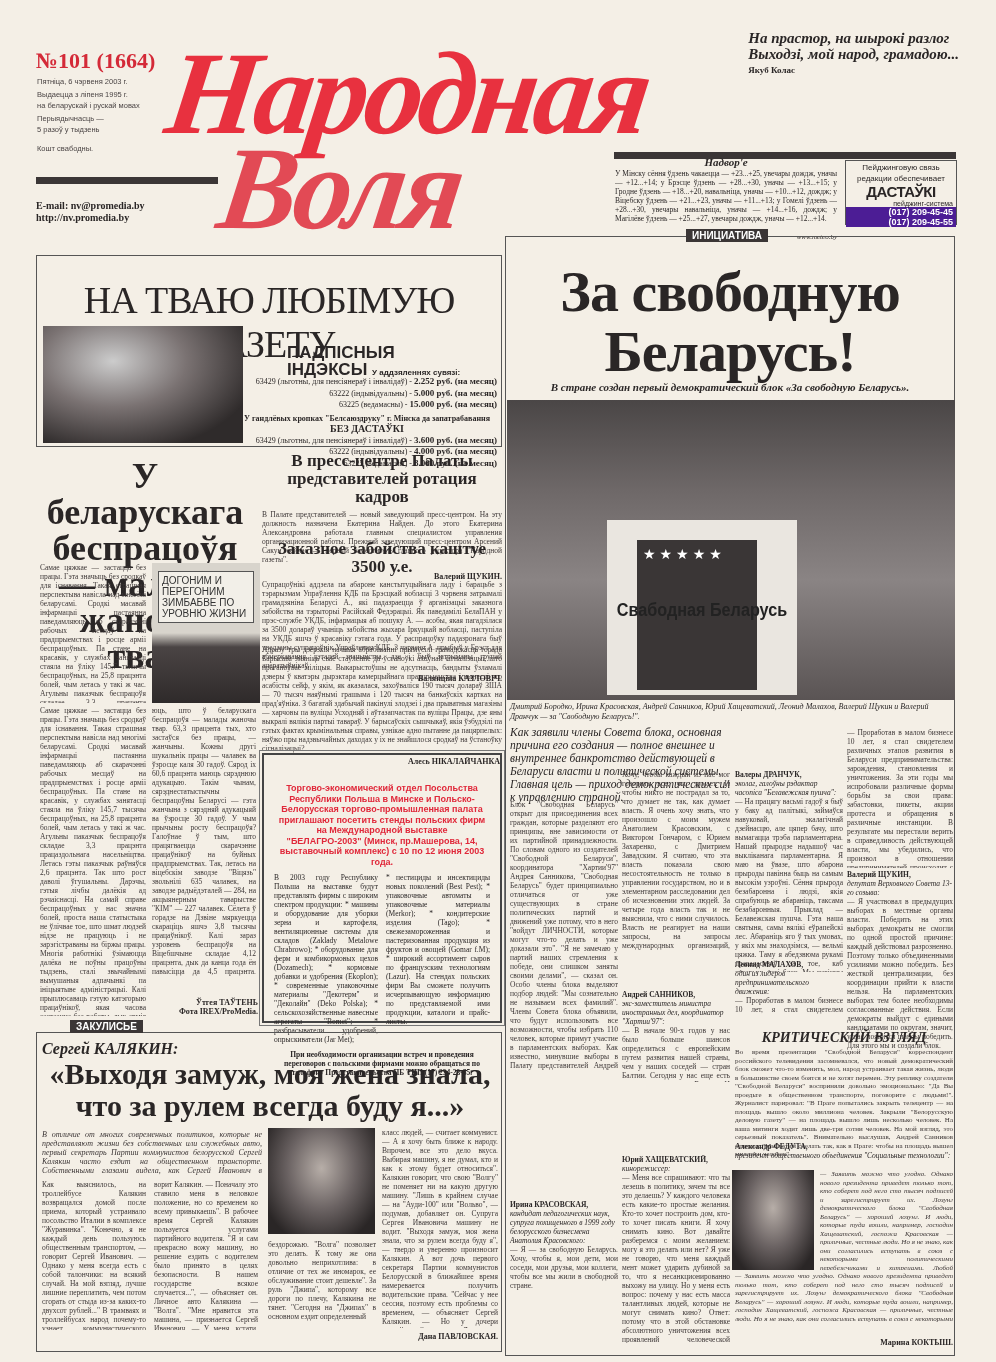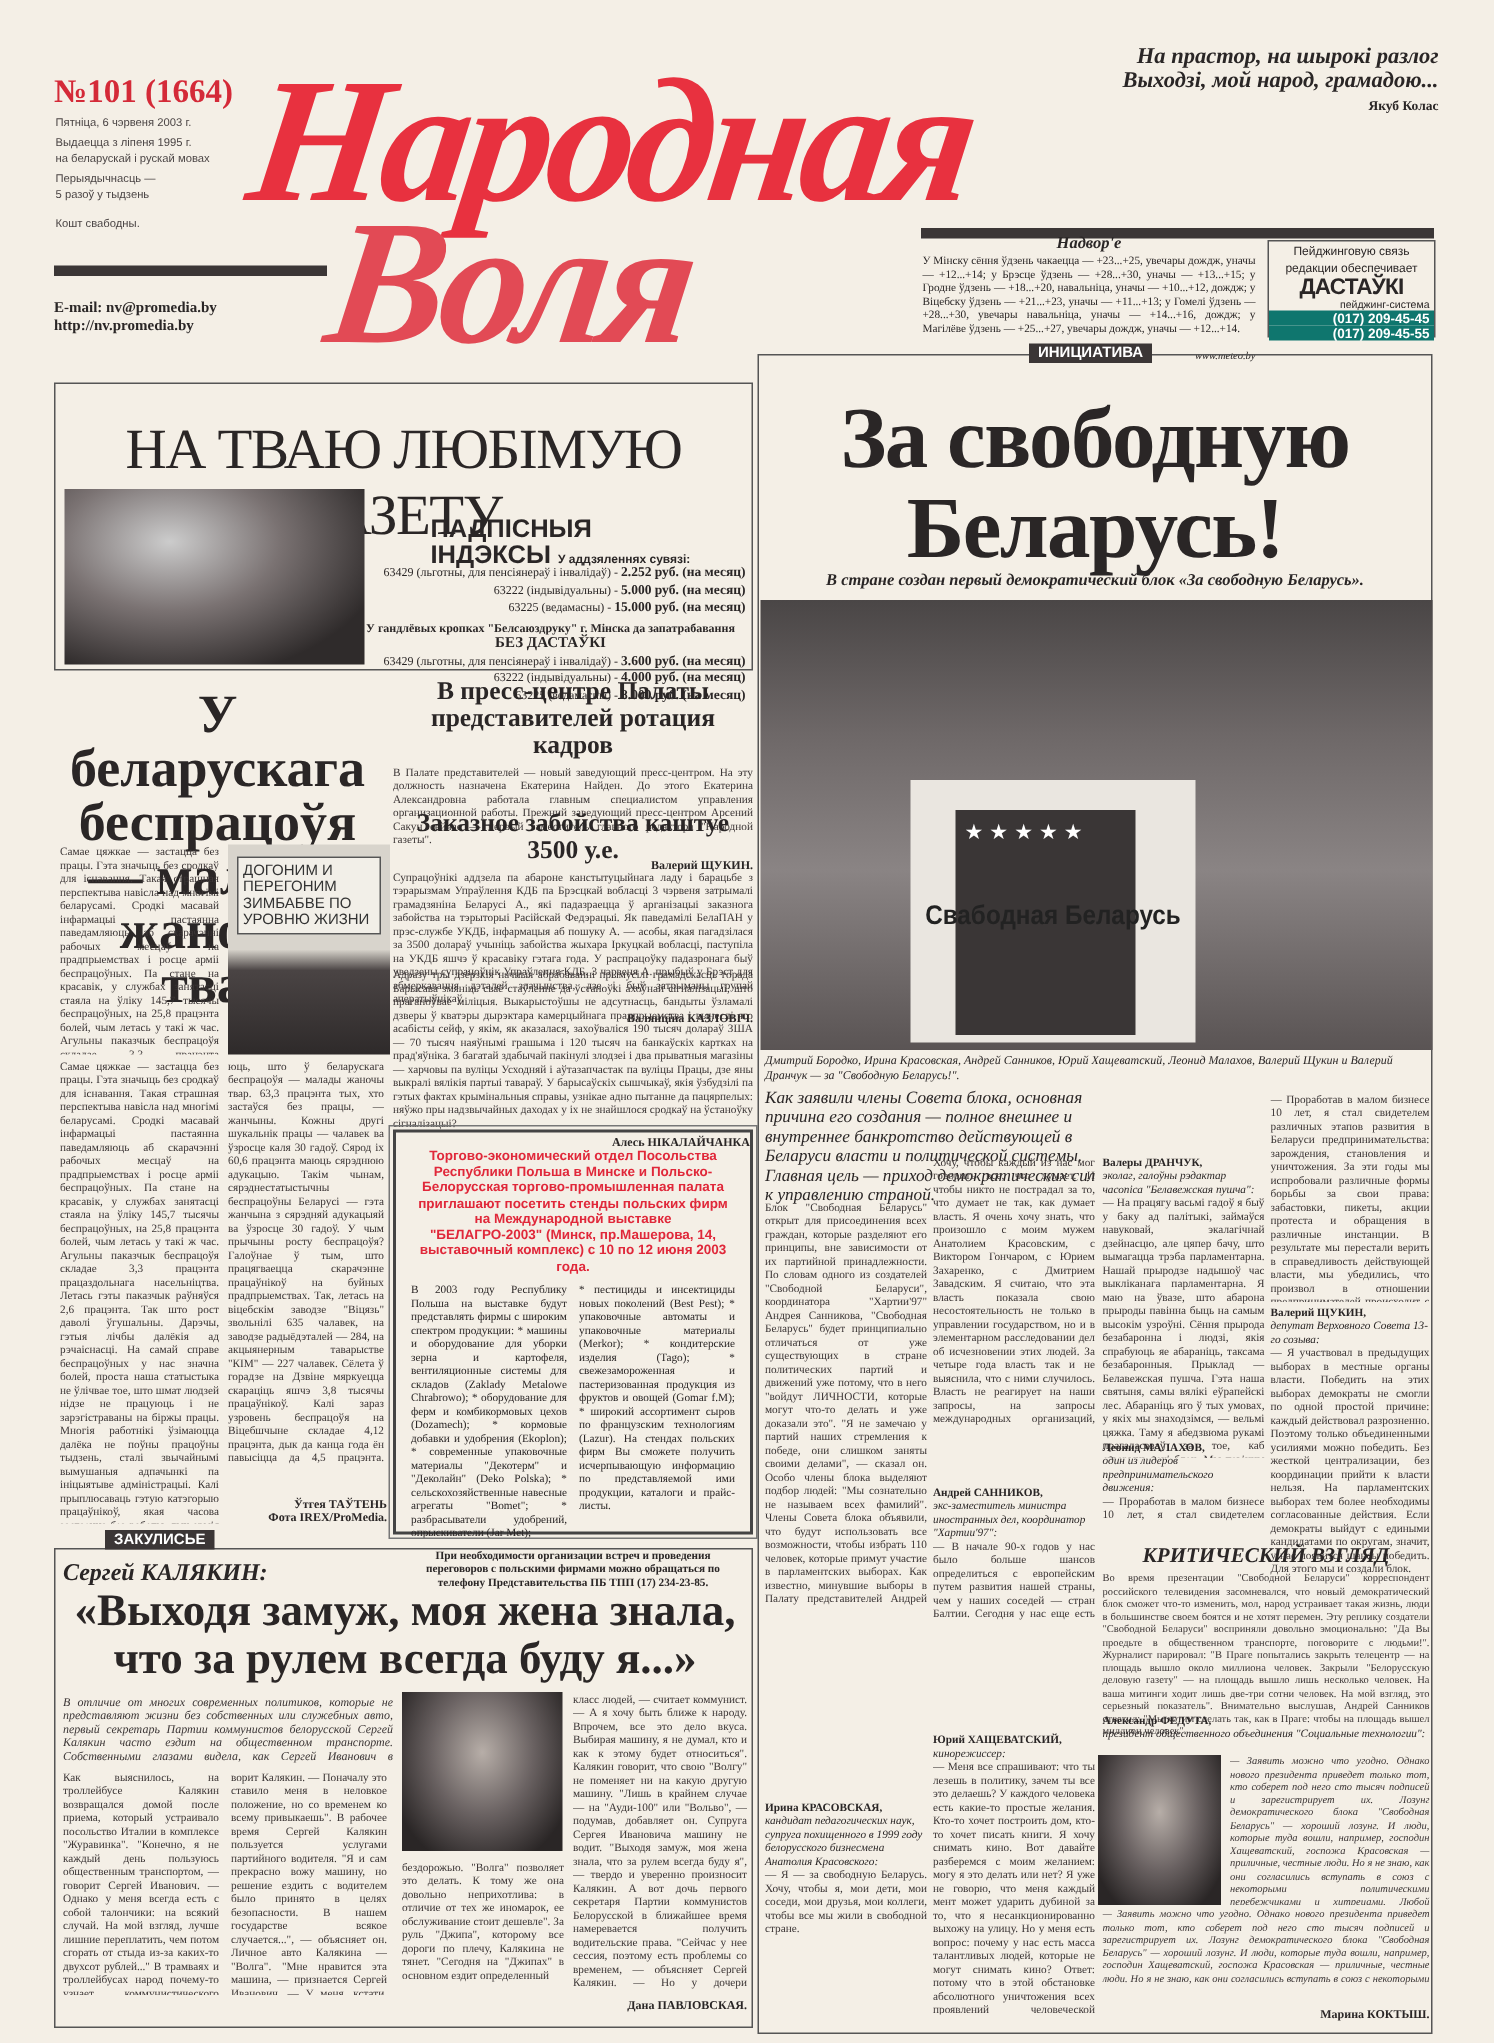--- a/index.html
+++ b/index.html
@@ -6,29 +6,29 @@
   body { width: 996px; height: 1362px; background: #f4efe6; font-family: "Liberation Serif", serif; color: #2a2626; position: relative; overflow: hidden; }
   .abs { position: absolute; }
   .red { color: #e0283a; }
   .issue { left: 36px; top: 48px; font-size: 22px; font-weight: bold; color: #d42a38; }
   .meta { left: 37px; top: 76px; font-size: 7.5px; line-height: 11px; font-family: "Liberation Sans", sans-serif; color: #4b4545; }
   .meta p { margin-bottom: 2px; }
   .bar { background: #3b3636; height: 7px; }
   .email { left: 36px; top: 200px; font-size: 10px; font-weight: bold; line-height: 12px; }
   .logo1 { left: 168px; top: 35px; font-size: 118px; font-weight: bold; font-style: italic; color: #e8313f; letter-spacing: -4px; line-height: 1; font-family: "Liberation Serif", serif; transform: skewX(-8deg); }
   .logo2 { left: 220px; top: 130px; font-size: 118px; font-weight: bold; font-style: italic; color: #e24a55; letter-spacing: -4px; line-height: 1; transform: skewX(-8deg); }
-  .motto { right: 37px; top: 30px; text-align: right; font-size: 15px; font-weight: bold; font-style: italic; line-height: 16px; }
+  .motto { right: 37px; top: 30px; text-align: left; font-size: 15px; font-weight: bold; font-style: italic; line-height: 16px; }
   .motto .auth { font-size: 9px; font-style: normal; }
   .weather { left: 615px; top: 158px; width: 222px; font-size: 7.5px; line-height: 9px; text-align: justify; }
   .weather h4 { text-align: center; font-style: italic; font-size: 11px; margin-bottom: 2px; }
   .pager { left: 845px; top: 160px; width: 112px; height: 65px; border: 1px solid #555; font-family: "Liberation Sans", sans-serif; text-align: center; }
   .pager .t { font-size: 8px; line-height: 9px; padding-top: 2px; }
   .pager .brand { font-size: 15px; font-weight: bold; letter-spacing: -0.5px; }
   .pager .sys { font-size: 7px; text-align: right; padding-right: 3px; }
-  .pager .ph { background: #0f766e; color: #fff; font-size: 9px; font-weight: bold; text-align: right; padding-right: 3px; line-height: 10px; }
+  .pager .ph { background: #4c1d95; color: #fff; font-size: 9px; font-weight: bold; text-align: right; padding-right: 3px; line-height: 10px; }
   .box { border: 1.5px solid #555; }
   .sub-ad { left: 36px; top: 255px; width: 466px; height: 192px; }
   .sub-ad .h1 { position:absolute; left:0; right:0; top:4px; text-align:center; font-size: 16px; }
   .sub-ad .h2 { position:absolute; left:0; right:0; top:22px; text-align:center; font-size: 38px; letter-spacing: -1px; }
   .photo { background: linear-gradient(160deg,#9a9292,#4a4444 55%,#2e2a2a); }
   .sub-ad .pic { position:absolute; left:6px; top:70px; width:200px; height:117px; background: radial-gradient(ellipse at 35% 30%, #ccc 0%, #7a7272 40%, #2f2b2b 80%); }
   .sub-ad .idx { position:absolute; left:250px; top:68px; font-family:"Liberation Sans",sans-serif; font-weight:900; font-size:17px; line-height:17px;margin-top:20px; }
   .sub-ad .idx small { font-size: 8px; font-weight: bold; }
   .sub-ad .rows { position:absolute; right:4px; top:120px; width: 260px; font-size: 8px; line-height: 10.5px; text-align: right; }
   .sub-ad .rows b { font-size: 9px; }
@@ -141,21 +141,21 @@
   <h3>Заказное забойства каштуе 3500 у.е.</h3>
   <div class="col" style="margin-top:4px">Супрацоўнікі аддзела па абароне канстытуцыйнага ладу і барацьбе з тэрарызмам Упраўлення КДБ па Брэсцкай вобласці 3 чэрвеня затрымалі грамадзяніна Беларусі А., які падазраецца ў арганізацыі заказнога забойства на тэрыторыі Расійскай Федэрацыі. Як паведамілі БелаПАН у прэс-службе УКДБ, інфармацыя аб пошуку А. — асобы, якая пагадзілася за 3500 долараў учыніць забойства жыхара Іркуцкай вобласці, паступіла на УКДБ яшчэ ў красавіку гэтага года. У распрацоўку падазронага быў уведзены супрацоўнік Упраўлення КДБ. 3 чэрвеня А. прыбыў у Брэст для абмеркавання дэталей злачынства, дзе і быў затрыманы групай аператыўнікаў.</div>
   <div class="sig" style="margin-top:4px">Валянціна КАЗЛОВІЧ.</div>
 </div>
 <div class="abs press" style="left:262px;top:641px;width:240px">
   <div class="col" style="margin-top:4px">Адразу тры дзёрзкія начныя абрабаванні прымусілі грамадскасць горада Барысава змяніць сваё стаўленне да ўстаноўкі ахоўнай сігналізацыі, што праганоўвае міліцыя. Выкарыстоўшы не адсутнасць, бандыты ўзламалі дзверы ў кватэры дырэктара камерцыйнага прадпрыемства і вынеслі яго асабісты сейф, у якім, як аказалася, захоўваліся 190 тысяч долараў ЗША — 70 тысяч наяўнымі грашыма і 120 тысяч на банкаўскіх картках на прад'яўніка. З багатай здабычай пакінулі злодзеі і два прыватныя магазіны — харчовы па вуліцы Усходняй і аўтазапчастак па вуліцы Працы, дзе яны выкралі вялікія партыі тавараў. У барысаўскіх сышчыкаў, якія ўзбудзілі па гэтых фактах крымінальныя справы, узнікае адно пытанне да пацярпелых: няўжо пры надзвычайных даходах у іх не знайшлося сродкаў на ўстаноўку сігналізацыі?</div>
   <div class="sig" style="margin-top:4px">Алесь НІКАЛАЙЧАНКА.</div>
 </div>
 
 <div class="abs bel-ad">
-  <div class="red" style="padding:10px 14px 0">Торгово-экономический отдел Посольства Республики Польша в Минске и Польско-Белорусская торгово-промышленная палата приглашают посетить стенды польских фирм на Международной выставке "БЕЛАГРО-2003" (Минск, пр.Машерова, 14, выставочный комплекс) с 10 по 12 июня 2003 года.</div>
+  <div class="red" style="padding:28px 14px 0">Торгово-экономический отдел Посольства Республики Польша в Минске и Польско-Белорусская торгово-промышленная палата приглашают посетить стенды польских фирм на Международной выставке "БЕЛАГРО-2003" (Минск, пр.Машерова, 14, выставочный комплекс) с 10 по 12 июня 2003 года.</div>
   <div class="body">
     <div>В 2003 году Республику Польша на выставке будут представлять фирмы с широким спектром продукции: * машины и оборудование для уборки зерна и картофеля, вентиляционные системы для складов (Zaklady Metalowe Chrabrowo); * оборудование для ферм и комбикормовых цехов (Dozamech); * кормовые добавки и удобрения (Ekoplon); * современные упаковочные материалы "Декотерм" и "Деколайн" (Deko Polska); * сельскохозяйственные навесные агрегаты "Bomet"; * разбрасыватели удобрений, опрыскиватели (Jar Met);</div>
     <div>* пестициды и инсектициды новых поколений (Best Pest); * упаковочные автоматы и упаковочные материалы (Merkor); * кондитерские изделия (Tago); * свежезамороженная и пастеризованная продукция из фруктов и овощей (Gomar f.M); * широкий ассортимент сыров по французским технологиям (Lazur). На стендах польских фирм Вы сможете получить исчерпывающую информацию по представляемой ими продукции, каталоги и прайс-листы.</div>
   </div>
   <div class="foot" style="padding:0 8px">При необходимости организации встреч и проведения переговоров с польскими фирмами можно обращаться по телефону Представительства ПБ ТПП (17) 234-23-85.</div>
 </div>
 
 <div class="abs box init-box"></div>
 <div class="abs rubric" style="left:686px;top:229px">ИНИЦИАТИВА</div>
 <div class="abs init-title">

